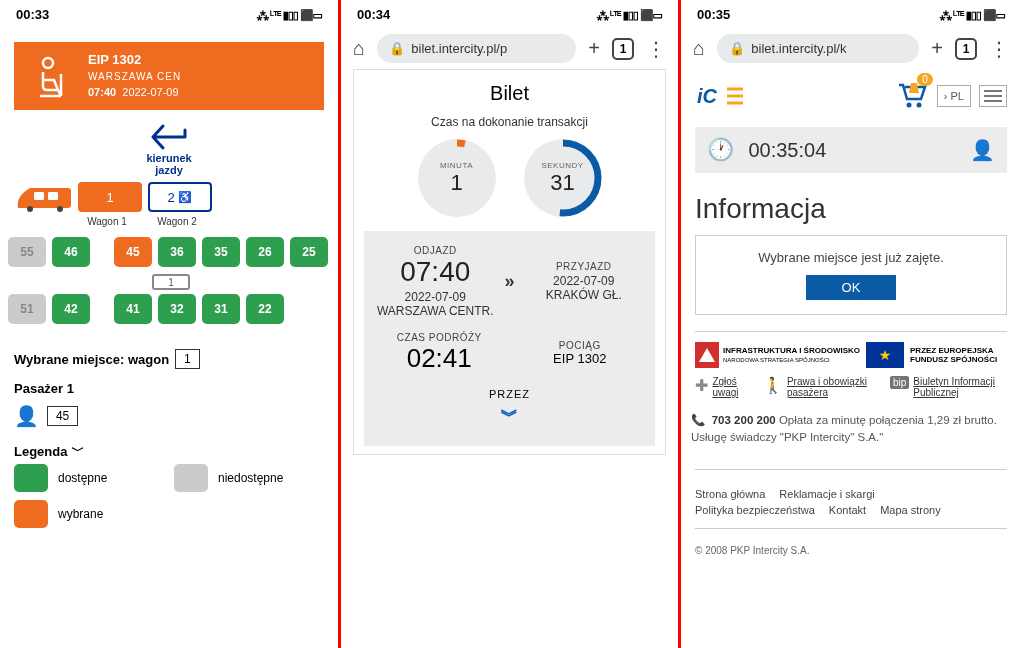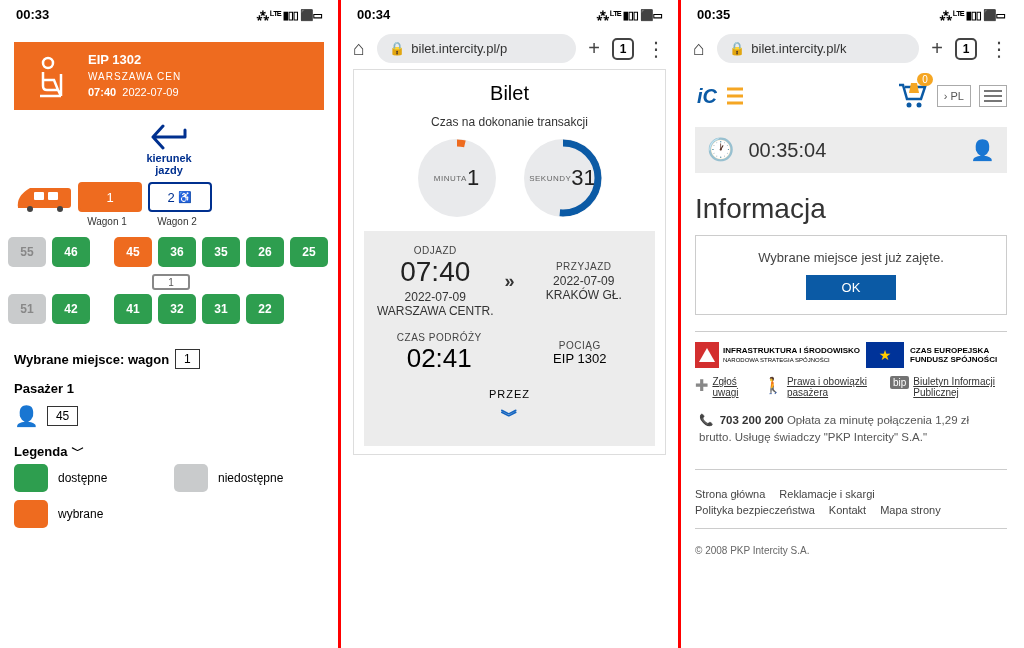--- a/index.html
+++ b/index.html
@@ -44,21 +44,21 @@
 
 
 .browser-bar{display:flex;align-items:center;gap:12px;padding:6px 12px}
 .url-pill{flex:1;background:#e9eaec;border-radius:18px;padding:7px 12px;font-size:13px;display:flex;align-items:center;gap:6px;color:#333}
 .br-icon{font-size:20px;color:#444}
 .tab-count{border:2px solid #444;border-radius:5px;width:22px;height:22px;display:flex;align-items:center;justify-content:center;font-size:12px;font-weight:700}
 .p2-content{border:1px solid #ddd;margin:0 12px;padding:8px 0}
 .p2-title{text-align:center;font-size:20px;padding:4px 0 10px}
 .p2-sub{text-align:center;font-size:12px;color:#333;margin-bottom:10px}
 .timers{display:flex;justify-content:center;gap:28px;margin-bottom:14px}
-.timer{width:78px;height:78px;border-radius:50%;background:#e9eaec;position:relative;display:flex;flex-direction:row;align-items:center;justify-content:center}
+.timer{width:78px;height:78px;border-radius:50%;background:#e9eaec;position:relative;display:flex;flex-direction:column;align-items:center;justify-content:center}
 .timer-ring{position:absolute;inset:0;border-radius:50%}
 .timer-label{font-size:8px;color:#666;letter-spacing:0.5px}
 .timer-val{font-size:22px;font-weight:400;color:#222}
 .journey-box{background:#ececec;margin:0 10px;padding:14px 8px;text-align:center}
 .jb-row{display:flex;align-items:center;justify-content:center;gap:6px}
 .jb-col{flex:1}
 .jb-label{font-size:10px;color:#444;letter-spacing:0.5px}
 .jb-time{font-size:28px;color:#222;font-weight:400}
 .jb-date{font-size:12px;color:#333;margin-top:2px}
 .jb-station{font-size:12px;color:#333}
@@ -89,21 +89,21 @@
 .ok-btn{background:#0b5aa5;color:#fff;border:none;padding:5px 36px;font-size:13px;cursor:pointer}
 .divider{height:1px;background:#ccc;margin:16px 14px 10px}
 .funding{display:flex;align-items:center;gap:6px;padding:0 14px;font-size:8px}
 .fund-box{display:flex;align-items:center;gap:4px}
 .fund-flag{width:38px;height:26px;background:#003399;display:flex;align-items:center;justify-content:center;color:#ffcc00;font-size:14px}
 .links-row{display:flex;gap:14px;padding:8px 14px;font-size:10px;color:#333}
 .link-item{display:flex;gap:4px;align-items:flex-start}
 .link-item a{color:#333;text-decoration:underline}
 .link-icon{font-size:16px;color:#888}
 .bip-badge{background:#737373;color:#fff;font-size:10px;padding:1px 3px;border-radius:2px}
-.phone-line{padding:6px 18px;font-size:11.5px;color:#555;line-height:1.5}
+.phone-line{padding:6px 10px;font-size:11.5px;color:#555;line-height:1.5}
 .phone-line b{color:#333}
 .footer-links{display:flex;flex-wrap:wrap;justify-content:flex-start;gap:4px 14px;padding:8px 14px;font-size:11px;color:#444}
 .copyright{padding:6px 14px;font-size:10px;color:#666}
 </style>
 </head>
 <body>
 
 <div class="panel p1">
   <div class="status-bar">
     <span>00:33</span>
@@ -329,21 +329,21 @@
 
   <div class="funding">
     <div class="fund-box">
       <svg width="24" height="26">
           <rect width="24" height="26" fill="#d32f2f"></rect>
           <path d="M4 20 L12 6 L20 20" fill="#fff"></path>
         </svg>
       <div><b>INFRASTRUKTURA I ŚRODOWISKO</b><br><span style="font-size:6px">NARODOWA STRATEGIA SPÓJNOŚCI</span></div>
     </div>
     <div class="fund-flag">★</div>
-    <div><b>CZAS EUROPEJSKA</b><br><b>FUNDUSZ SPÓJNOŚCI</b></div>
+    <div><b>PRZEZ EUROPEJSKA</b><br><b>FUNDUSZ SPÓJNOŚCI</b></div>
   </div>
 
   <div class="links-row">
     <div class="link-item">
         <span class="link-icon">✚</span>
         <a>Zgłoś uwagi</a>
       </div>
     <div class="link-item">
         <span class="link-icon">🚶</span>
         <a>Prawa i obowiązki pasażera</a>

